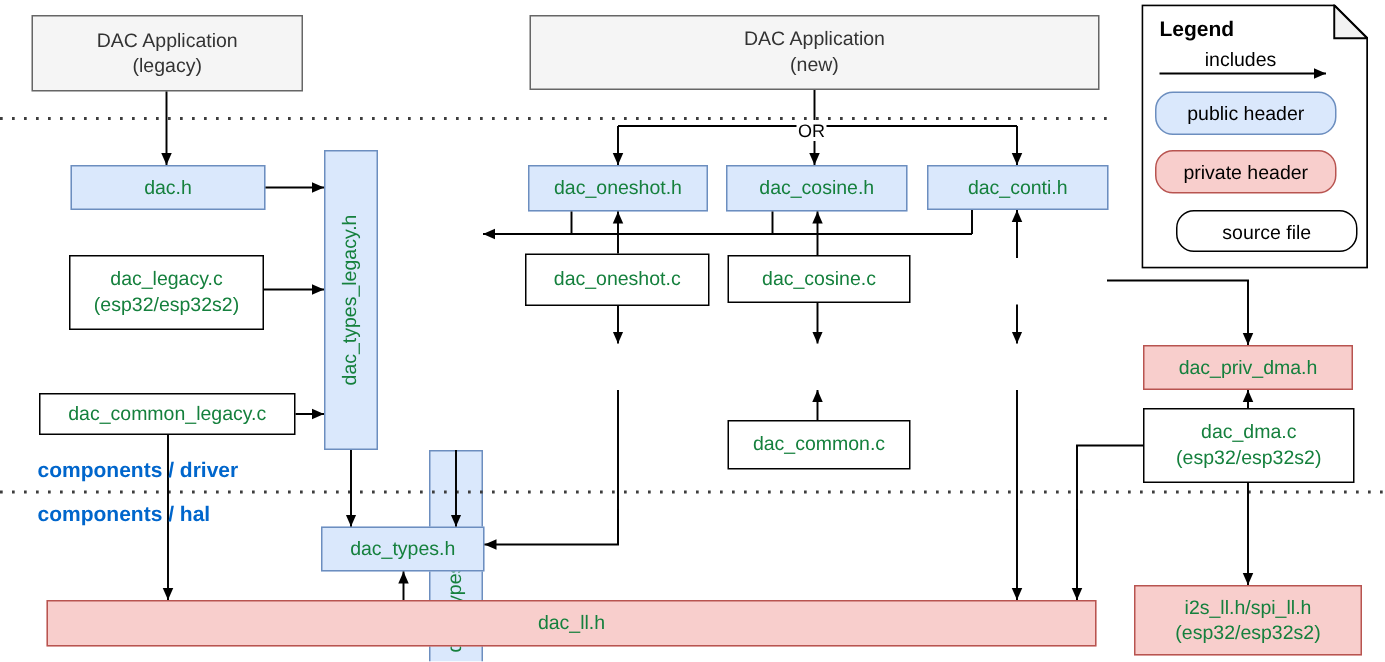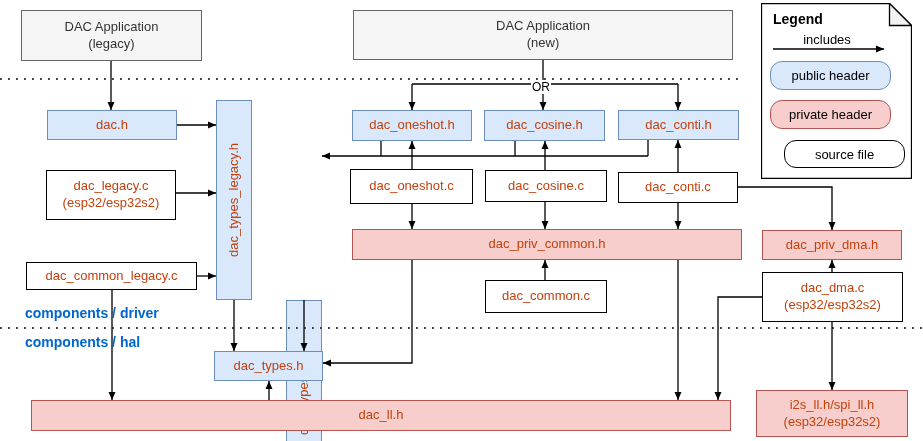--- a/index.html
+++ b/index.html
@@ -8,21 +8,21 @@
     width:923px;height:441px;
     background:#fff;
     font-family:"Liberation Sans", sans-serif;
     overflow:hidden;
   }
   .node{
     position:absolute;
     box-sizing:border-box;
     display:flex;align-items:center;justify-content:center;
     text-align:center;
-    font-size:13px;line-height:1.3;color:#c2410c;
+    font-size:13px;line-height:1.3;color:#15803d;
     z-index:1;
   }
   .node .lbl{white-space:pre-line;}
   .public{
     background:var(--public-header-fill,#dae8fc);
     border:1px solid var(--public-header-border,#6c8ebf);
   }
   .private{
     background:var(--private-header-fill,#f8cecc);
     border:1px solid var(--private-header-border,#b85450);
@@ -127,26 +127,20 @@
     <span class="lbl">dac_cosine.h</span>
   </div>
   <div class="node public" style="left:618px;top:110px;width:121px;height:30px">
     <span class="lbl">dac_conti.h</span>
   </div>
   <div class="node source" style="left:350px;top:169px;width:123px;height:35px">
     <span class="lbl">dac_oneshot.c</span>
   </div>
   <div class="node source" style="left:485px;top:170px;width:122px;height:32px">
     <span class="lbl">dac_cosine.c</span>
-  </div>
-  <div class="node source" style="left:618px;top:172px;width:120px;height:31px">
-    <span class="lbl">dac_conti.c</span>
-  </div>
-  <div class="node private" style="left:352px;top:229px;width:390px;height:31px">
-    <span class="lbl">dac_priv_common.h</span>
   </div>
   <div class="node private" style="left:762px;top:230px;width:140px;height:30px">
     <span class="lbl">dac_priv_dma.h</span>
   </div>
   <div class="node source" style="left:485px;top:280px;width:122px;height:33px">
     <span class="lbl">dac_common.c</span>
   </div>
   <div class="node source" style="left:762px;top:272px;width:141px;height:50px">
     <span class="lbl">dac_dma.c
 (esp32/esp32s2)</span>

